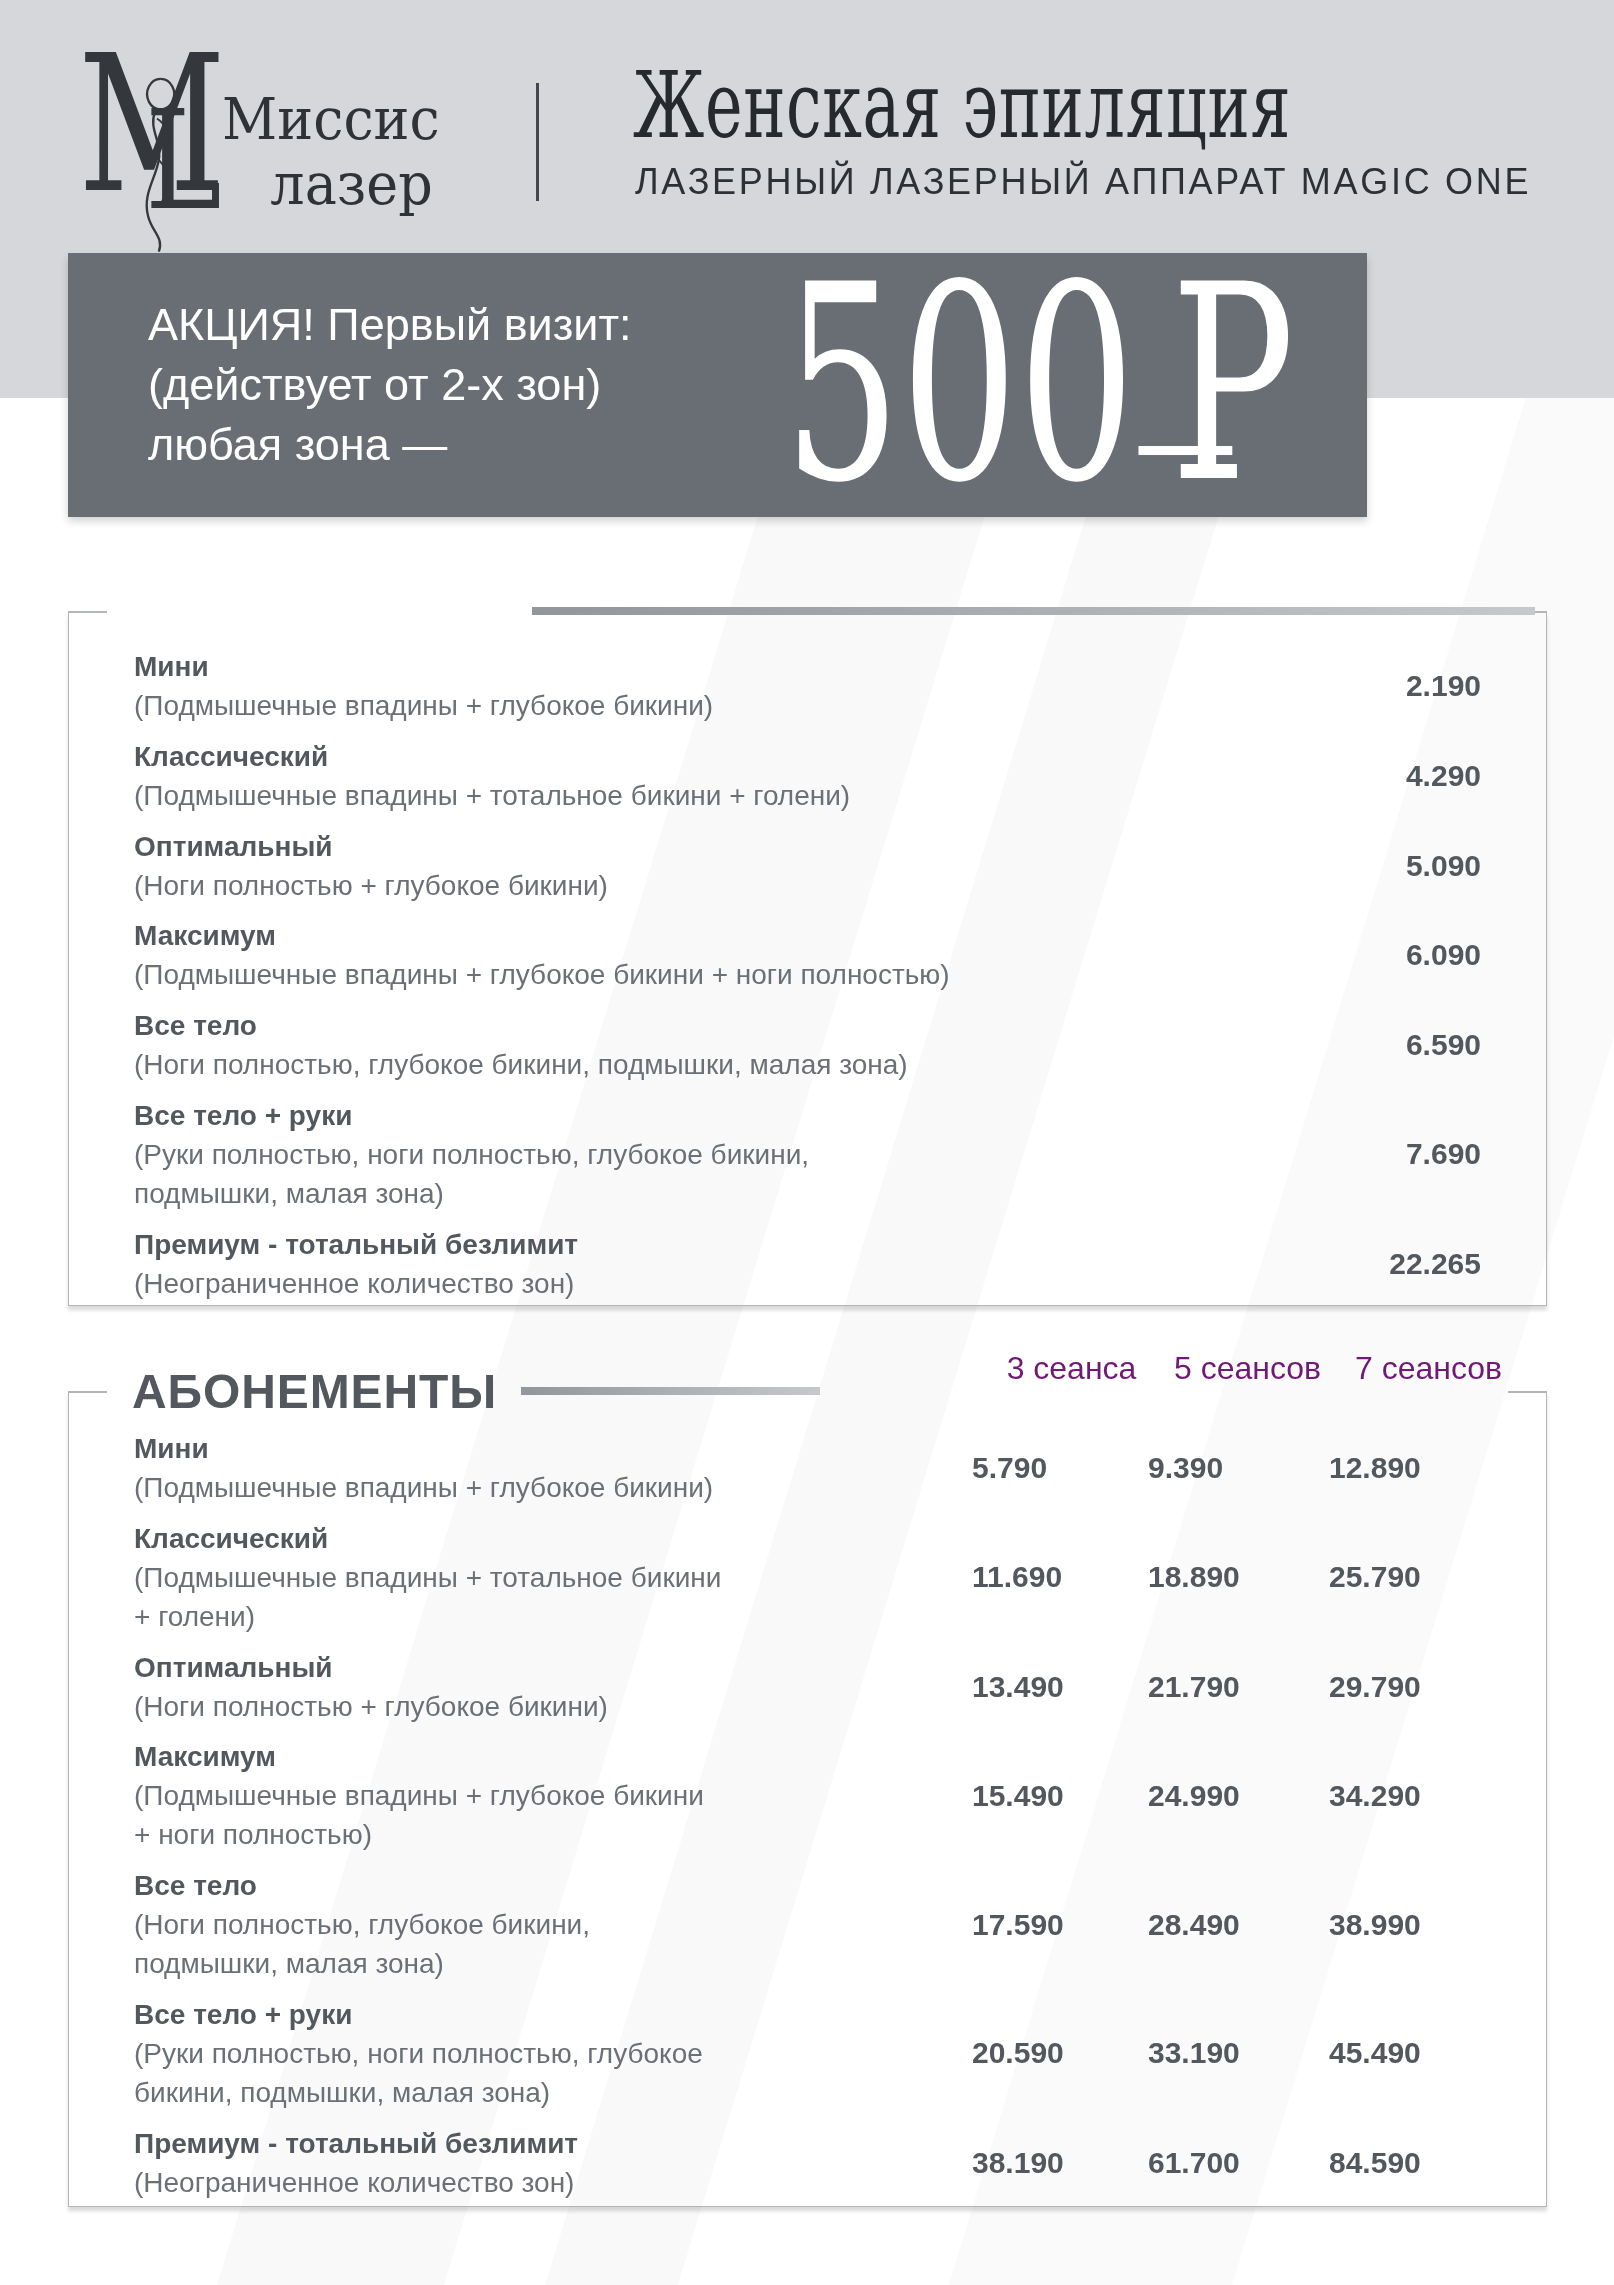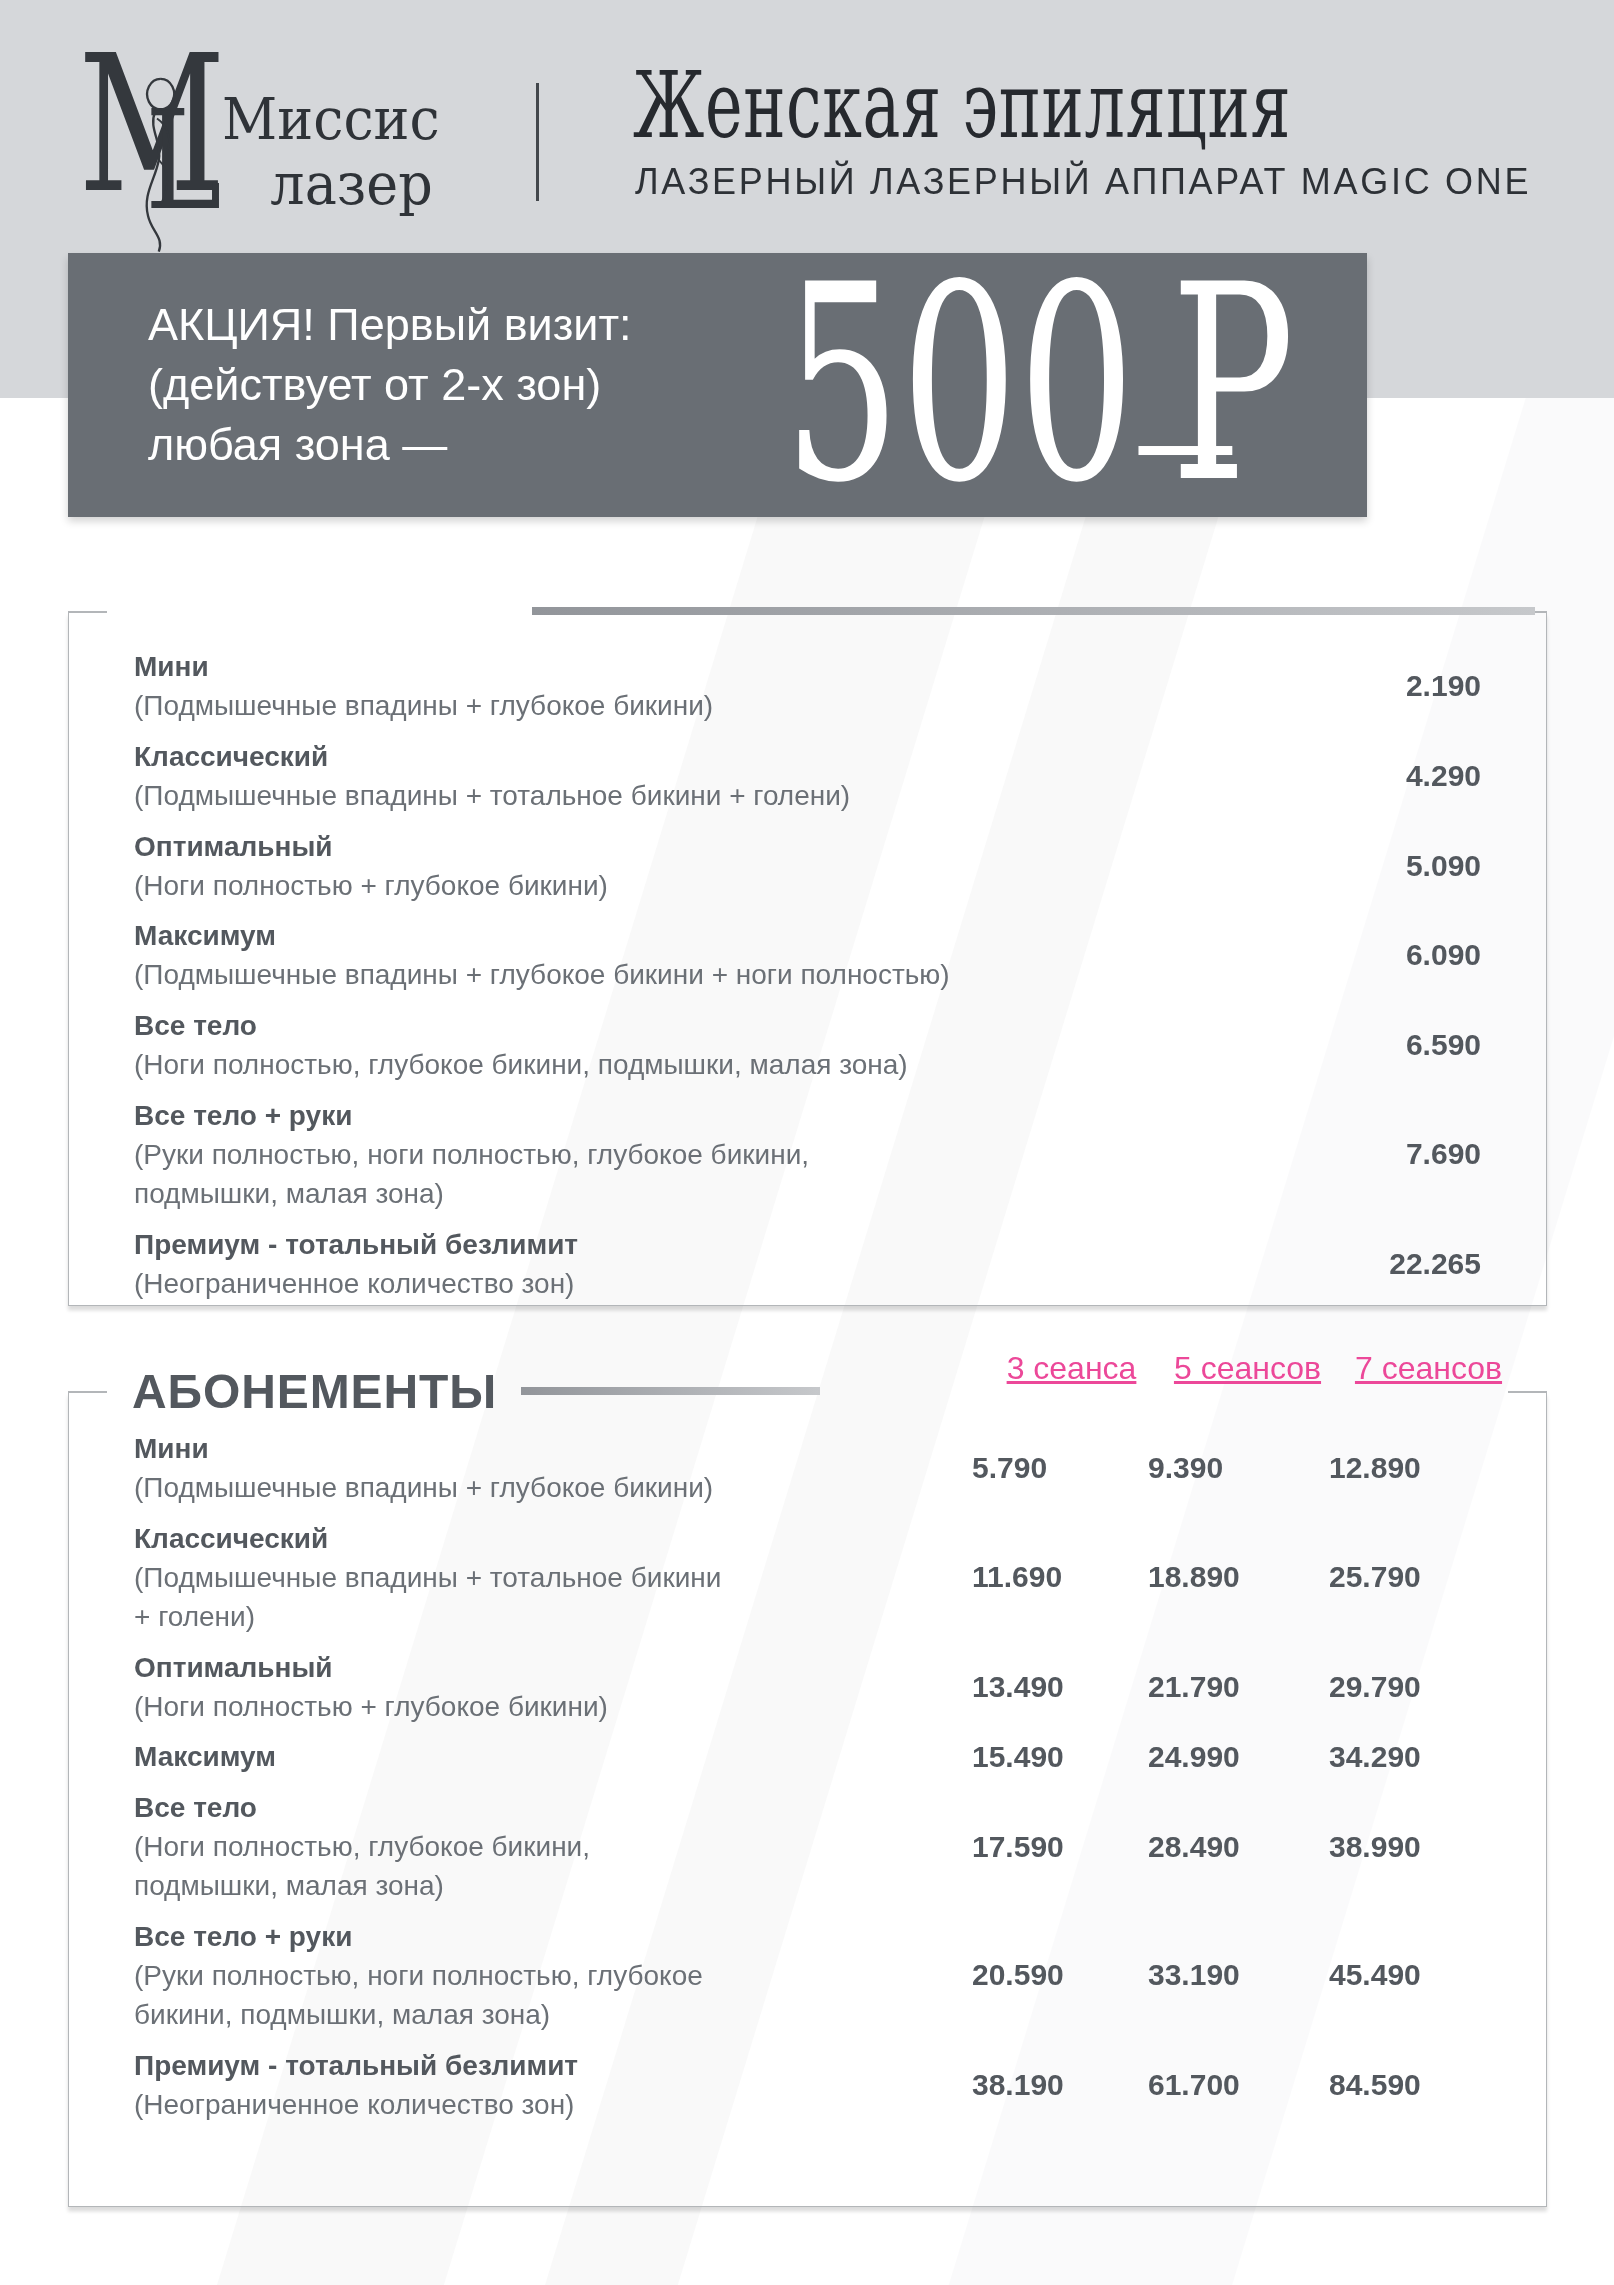--- a/index.html
+++ b/index.html
@@ -38,21 +38,21 @@
   .sec-subs{top:1391px; height:816px; padding-top:38px;}
   .stub{position:absolute; background:#b3b6b9; height:1.8px; top:0;}
   .stub-l{left:0; width:38px;}
   .stub-r{right:0; width:38px;}
   .sec-title{position:absolute; left:63px; top:0; transform:translateY(-50%); font-size:48px; font-weight:bold; color:#53585e; letter-spacing:0.9px; white-space:nowrap;}
   .sec-line{position:absolute; top:-3.6px; height:7.2px; background:linear-gradient(to right,#92959a,#c6c8cb);}
   .sec-complexes .sec-line{left:463px; right:11px;}
   .sec-subs .sec-line{left:452px; width:299px;}
   
   .col-heads{position:absolute; left:0; top:0; width:100%; height:0;}
-  .col-head{position:absolute; top:-42px; width:181px; text-align:center; font-size:32px; color:#ec4899; line-height:38px;text-decoration:underline;}
+  .col-head{position:absolute; top:-42px; width:181px; text-align:center; font-size:32px; color:#701a75; line-height:38px;}
   .col-head:nth-child(1){left:912px;}
   .col-head:nth-child(2){left:1088px;}
   .col-head:nth-child(3){left:1269px;}
   
   .row{position:relative; margin-bottom:11.8px;}
   .sec-subs .row{margin-bottom:11.8px;}
   .row-text{width:868px;}
   .sec-subs .row-text{width:796px;}
   .item-name{font-size:28px; font-weight:bold; color:#53585e; line-height:39px;}
   .item-desc{font-size:28px; color:#6b7076; line-height:39px; white-space:pre-line;}
@@ -209,20 +209,22 @@
       <div class="item-desc">(Ноги полностью + глубокое бикини)</div>
     </div>
     <div class="sub-price p1">13.490</div>
     <div class="sub-price p2">21.790</div>
     <div class="sub-price p3">29.790</div>
   </div>
 
   <div class="row">
     <div class="row-text">
       <div class="item-name">Максимум</div>
+      <div class="item-desc">(Подмышечные впадины + глубокое бикини
++ ноги полностью)</div>
     </div>
     <div class="sub-price p1">15.490</div>
     <div class="sub-price p2">24.990</div>
     <div class="sub-price p3">34.290</div>
   </div>
 
   <div class="row">
     <div class="row-text">
       <div class="item-name">Все тело</div>
       <div class="item-desc">(Ноги полностью, глубокое бикини,

